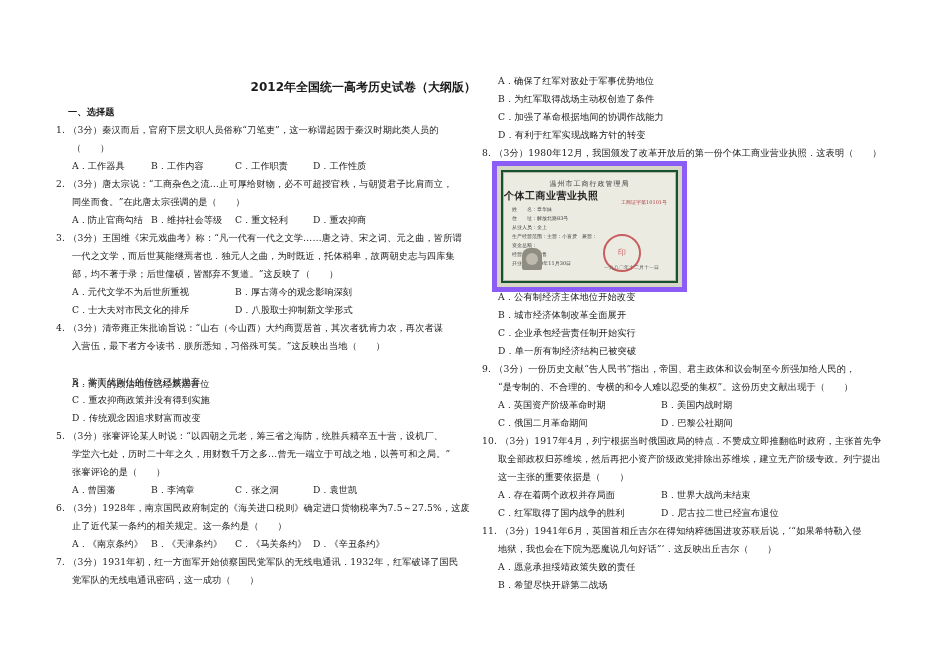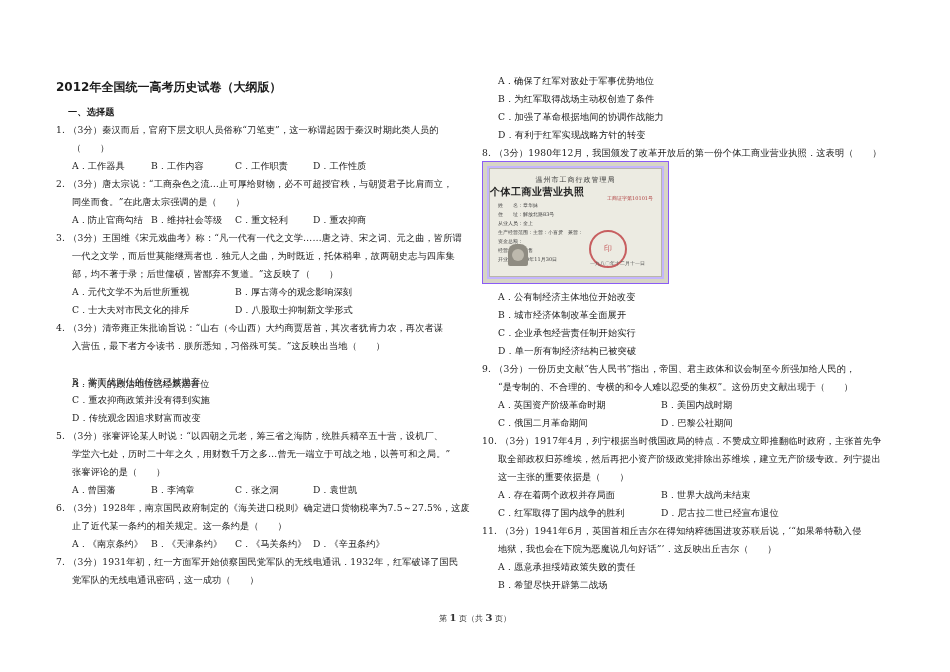--- a/index.html
+++ b/index.html
@@ -3,31 +3,31 @@
 <meta charset="utf-8">
 <style>
   html, body { margin:0; padding:0; background:#ffffff; }
   body { width:950px; height:672px; position:relative; overflow:hidden;
          font-family:"DejaVu Serif", "Liberation Serif", serif; color:#1a1a1a; }
   .page { position:absolute; left:0; top:0; width:950px; height:672px; background:#fff; }
   .col { position:absolute; top:0; }
   .col-left { left:56px; width:420px; }
   .col-right { left:482px; width:440px; }
   .line { position:absolute; font-size:9.2px; line-height:12px; white-space:nowrap; letter-spacing:0.15px; }
-  .title { position:absolute; top:79px; left:0; width:420px; text-align:left;
+  .title { position:absolute; top:79px; left:0; width:420px; text-align:right;
            font-weight:bold; font-size:12px; font-family:"DejaVu Sans","Liberation Sans",sans-serif; }
   .section { font-weight:bold; font-family:"DejaVu Sans","Liberation Sans",sans-serif; font-size:9.2px;margin-left:12px; }
   .ind1 { left:16px; }
   .ind0 { left:0; }
   .opt-row { position:absolute; font-size:9.2px; line-height:12px; white-space:nowrap; }
   .opt-row span { position:absolute; white-space:nowrap; }
   .footer { position:absolute; top:612px; left:0; width:950px; text-align:center; font-size:8px; color:#333; }
   .footer b { font-size:10px; }
-  .photo { position:absolute; left:482px; top:161px; width:185px; height:121px;
-           background:#c4b5fd; border:1px solid #8b5cf6; box-shadow:inset 0 0 0 4px #d7d5c5; }
+  .photo { position:absolute; left:492px; top:161px; width:185px; height:121px;
+           background:#14532d; border:5px solid #8b5cf6; box-shadow:inset 0 0 0 4px #d7d5c5; }
   .photo .inner { position:absolute; left:6px; top:6px; right:6px; bottom:6px; background:#ecebe2;
            border:1px solid #b9b7a8; }
   .photo .h1 { position:absolute; top:6px; left:0; right:0; text-align:center; font-size:7px; color:#3a3a3a; letter-spacing:1px; }
   .photo .h2 { position:absolute; top:16px; left:0; right:0; text-align:left; font-size:10px; font-weight:bold; color:#222; letter-spacing:0.5px; }
   .photo .rows { position:absolute; left:8px; top:32px; font-size:5px; line-height:9px; color:#444; }
   .photo .rows div { white-space:nowrap; }
   .photo .portrait { position:absolute; left:18px; bottom:10px; width:20px; height:22px; background:#8f8c82; border-radius:8px 8px 2px 2px; }
   .photo .portrait::after { content:""; position:absolute; left:4px; top:5px; width:12px; height:12px; background:#bdb9ad; border-radius:50%; }
   .photo .seal { position:absolute; right:34px; bottom:8px; width:34px; height:34px; border:2px solid #c1474a; border-radius:50%; color:#c1474a; font-size:8px; text-align:center; line-height:34px; opacity:0.85; }
   .photo .stamp-small { position:absolute; right:8px; top:26px; font-size:5px; color:#b04040; }
@@ -192,20 +192,13 @@
 
     <div class="line ind0" style="top:525px">
       <span>11.</span>
       <span>（3分）1941年6月，英国首相丘吉尔在得知纳粹德国进攻苏联后说，‘“如果希特勒入侵</span>
     </div>
     <div class="line ind1" style="top:543px">地狱，我也会在下院为恶魔说几句好话”’．这反映出丘吉尔（　　）</div>
     <div class="line ind1" style="top:561px">A．愿意承担绥靖政策失败的责任</div>
     <div class="line ind1" style="top:579px">B．希望尽快开辟第二战场</div>
   </div>
 
-  <div class="footer">
-    <span>第</span>
-    <b>1</b>
-    <span>页（共</span>
-    <b>3</b>
-    <span>页）</span>
-  </div>
 </div>
 
 </body></html>

